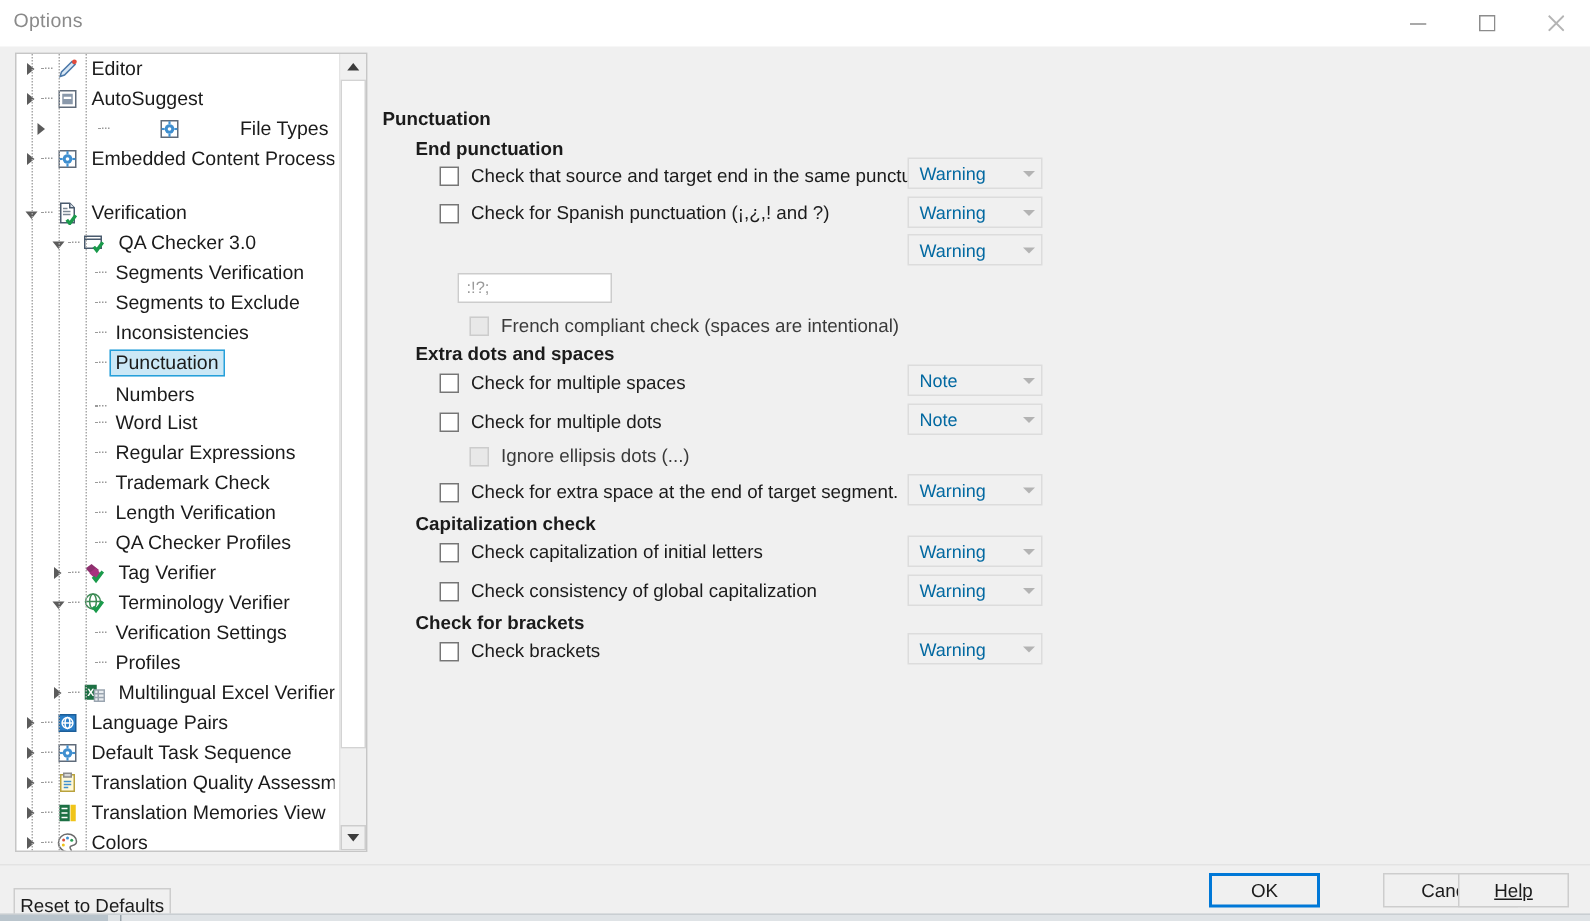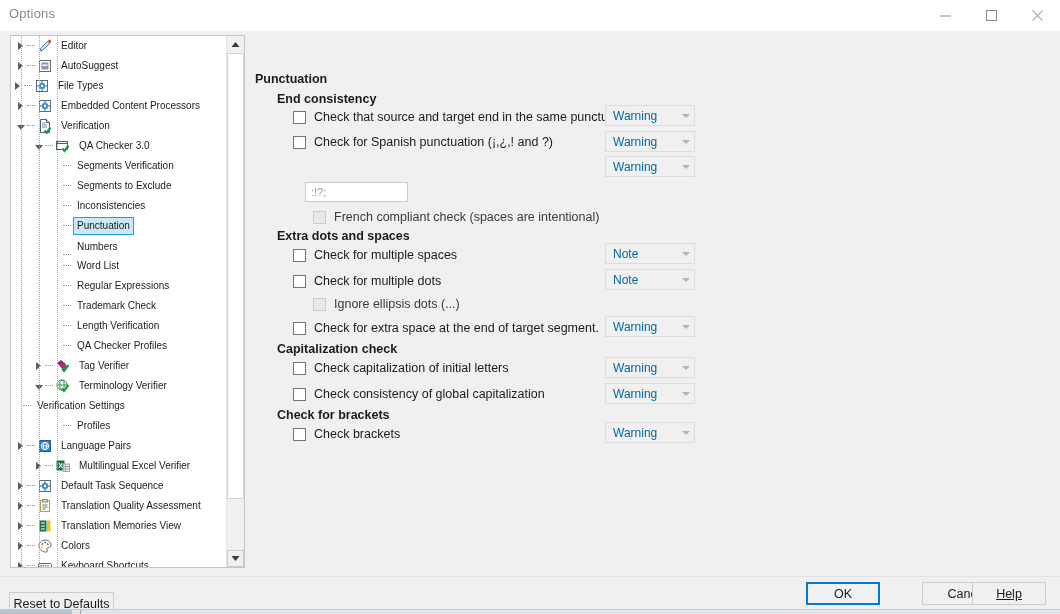--- a/index.html
+++ b/index.html
@@ -38,21 +38,21 @@
   }
   .tree-scroll{
     position:absolute;left:0;top:0;width:212px;height:100%;
     overflow:hidden;
   }
   .tnode{
     position:relative;height:20px;display:flex;align-items:center;
     white-space:nowrap;
   }
   .tnode .lbl{
-    font-size:10px;color:#1b1b1b;padding:1px 4px 2px 4px;line-height:15px;
+    font-size:13px;color:#1b1b1b;padding:1px 4px 2px 4px;line-height:15px;
   }
   .tnode.sel .lbl{
     background:#cbe8f6;border:1px solid #26a0da;padding:0px 3px 1px 3px;
   }
   .arrow{
     width:11px;height:11px;margin-right:1px;flex:0 0 auto;
     display:flex;align-items:center;justify-content:center;
   }
   .arrow.collapsed::before{
     content:"";display:block;
@@ -192,21 +192,21 @@
           <span class="dots"></span>
           <span class="ico">
             <svg xmlns="http://www.w3.org/2000/svg" width="16" height="16" viewBox="0 0 16 16">
               <rect x="2.5" y="2.5" width="11" height="11" fill="#ffffff" stroke="#5f6b7a"></rect>
               <rect x="4.5" y="4.5" width="7" height="7" fill="#8a99ab"></rect>
               <rect x="5.5" y="6.5" width="5" height="1.5" fill="#ffffff"></rect>
             </svg>
           </span>
           <span class="lbl">AutoSuggest</span>
         </div>
-        <div class="tnode" style="padding-left: 1px;">
+        <div class="tnode" style="padding-left: 11px; justify-content: space-between;">
           <span class="arrow collapsed"></span>
           <span class="dots"></span>
           <span class="ico">
             <svg xmlns="http://www.w3.org/2000/svg" width="16" height="16" viewBox="0 0 16 16">
               <rect x="2.5" y="2.5" width="11" height="11" fill="#ffffff" stroke="#5f6b7a"></rect>
               <circle cx="8" cy="8" r="3.2" fill="#3f8fd0"></circle>
               <circle cx="8" cy="8" r="1.2" fill="#ffffff"></circle>
               <g fill="#3f8fd0">
                 <rect x="7.3" y="2.8" width="1.4" height="2"></rect>
                 <rect x="7.3" y="11.2" width="1.4" height="2"></rect>
@@ -228,21 +228,21 @@
               <g fill="#3f8fd0">
                 <rect x="7.3" y="2.8" width="1.4" height="2"></rect>
                 <rect x="7.3" y="11.2" width="1.4" height="2"></rect>
                 <rect x="2.8" y="7.3" width="2" height="1.4"></rect>
                 <rect x="11.2" y="7.3" width="2" height="1.4"></rect>
               </g>
             </svg>
           </span>
           <span class="lbl">Embedded Content Processors</span>
         </div>
-        <div class="tnode" style="padding-left: 4px;">
+        <div class="tnode" style="padding-left: 4px; margin-top: 16px;">
           <span class="arrow expanded"></span>
           <span class="dots"></span>
           <span class="ico">
             <svg xmlns="http://www.w3.org/2000/svg" width="16" height="16" viewBox="0 0 16 16">
               <path d="M3.5 1.5h6l3 3v10h-9z" fill="#ffffff" stroke="#4a5b6e"></path>
               <path d="M9.5 1.5v3h3" fill="#dfe6ee" stroke="#4a5b6e"></path>
               <g stroke="#7b8794">
                 <line x1="5" y1="5" x2="8" y2="5"></line>
                 <line x1="5" y1="7" x2="10" y2="7"></line>
                 <line x1="5" y1="9" x2="10" y2="9"></line>
@@ -332,59 +332,59 @@
           <span class="ico">
             <svg xmlns="http://www.w3.org/2000/svg" width="16" height="16" viewBox="0 0 16 16">
               <circle cx="7" cy="7" r="5" fill="#ffffff" stroke="#3d8b55"></circle>
               <ellipse cx="7" cy="7" rx="2.2" ry="5" fill="none" stroke="#3d8b55"></ellipse>
               <line x1="2" y1="7" x2="12" y2="7" stroke="#3d8b55"></line>
               <path d="M7 10.5l2 2.5 4.5-6" fill="none" stroke="#1a9a4b" stroke-width="2.2"></path>
             </svg>
           </span>
           <span class="lbl">Terminology Verifier</span>
         </div>
-        <div class="tnode" style="">
+        <div class="tnode" style="padding-left: 40px;">
           <span class="arrow"></span>
           <span class="dots"></span>
           <span class="lbl">Verification Settings</span>
         </div>
         <div class="tnode" style="padding-left: 40px;">
           <span class="arrow"></span>
           <span class="dots"></span>
           <span class="lbl">Profiles</span>
-        </div>
-        <div class="tnode" style="padding-left: 4px;">
-          <span class="arrow collapsed"></span>
-          <span class="dots"></span>
-          <span class="ico">
-            <svg xmlns="http://www.w3.org/2000/svg" width="16" height="16" viewBox="0 0 16 16">
-              <rect x="2.5" y="2.5" width="11" height="11" fill="#2a7fc9" stroke="#1c5e99"></rect>
-              <circle cx="8" cy="8" r="3.6" fill="none" stroke="#ffffff"></circle>
-              <ellipse cx="8" cy="8" rx="1.6" ry="3.6" fill="none" stroke="#ffffff"></ellipse>
-              <line x1="4.4" y1="8" x2="11.6" y2="8" stroke="#ffffff"></line>
-            </svg>
-          </span>
-          <span class="lbl">Language Pairs</span>
         </div>
         <div class="tnode" style="padding-left: 22px;">
           <span class="arrow collapsed"></span>
           <span class="dots"></span>
           <span class="ico">
             <svg xmlns="http://www.w3.org/2000/svg" width="16" height="16" viewBox="0 0 16 16">
               <rect x="1.5" y="2.5" width="8" height="10" fill="#1d7044"></rect>
               <text x="5.5" y="10" font-size="7" font-family="Liberation Sans" fill="#ffffff" text-anchor="middle" font-weight="bold">X</text>
               <rect x="8" y="6" width="6.5" height="7.5" fill="#e8ecef" stroke="#9aa5b0"></rect>
               <g stroke="#9aa5b0">
                 <line x1="8" y1="8.5" x2="14.5" y2="8.5"></line>
                 <line x1="8" y1="11" x2="14.5" y2="11"></line>
                 <line x1="10.5" y1="6" x2="10.5" y2="13.5"></line>
               </g>
             </svg>
           </span>
           <span class="lbl">Multilingual Excel Verifier</span>
+        </div>
+        <div class="tnode" style="padding-left: 4px;">
+          <span class="arrow collapsed"></span>
+          <span class="dots"></span>
+          <span class="ico">
+            <svg xmlns="http://www.w3.org/2000/svg" width="16" height="16" viewBox="0 0 16 16">
+              <rect x="2.5" y="2.5" width="11" height="11" fill="#2a7fc9" stroke="#1c5e99"></rect>
+              <circle cx="8" cy="8" r="3.6" fill="none" stroke="#ffffff"></circle>
+              <ellipse cx="8" cy="8" rx="1.6" ry="3.6" fill="none" stroke="#ffffff"></ellipse>
+              <line x1="4.4" y1="8" x2="11.6" y2="8" stroke="#ffffff"></line>
+            </svg>
+          </span>
+          <span class="lbl">Language Pairs</span>
         </div>
         <div class="tnode" style="padding-left: 4px;">
           <span class="arrow collapsed"></span>
           <span class="dots"></span>
           <span class="ico">
             <svg xmlns="http://www.w3.org/2000/svg" width="16" height="16" viewBox="0 0 16 16">
               <rect x="2.5" y="2.5" width="11" height="11" fill="#ffffff" stroke="#5f6b7a"></rect>
               <circle cx="8" cy="8" r="3.2" fill="#3f8fd0"></circle>
               <circle cx="8" cy="8" r="1.2" fill="#ffffff"></circle>
               <g fill="#3f8fd0">
@@ -477,21 +477,21 @@
             <polygon points="4.5,6 0.5,1 8.5,1" fill="#3c3c3c"></polygon>
           </svg>
       </div>
     </div>
   </div>
 
   <div class="pane">
 
     <div class="h1" style="left:0px;top:41px;">Punctuation</div>
 
-    <div class="grp" style="left:22px;top:61px;">End consistency</div>
+    <div class="grp" style="left:22px;top:61px;">End punctuation</div>
 
     <div class="row" style="left:38px;top:77px;">
       <span class="cb"></span>
       <span class="cbl">Check that source and target end in the same punctuation</span>
     </div>
     <div class="combo" style="left:350px;top:74px;width:90px;height:21px;">
       <span class="ctext">Warning</span>
       <span class="carrow"></span>
     </div>
 

